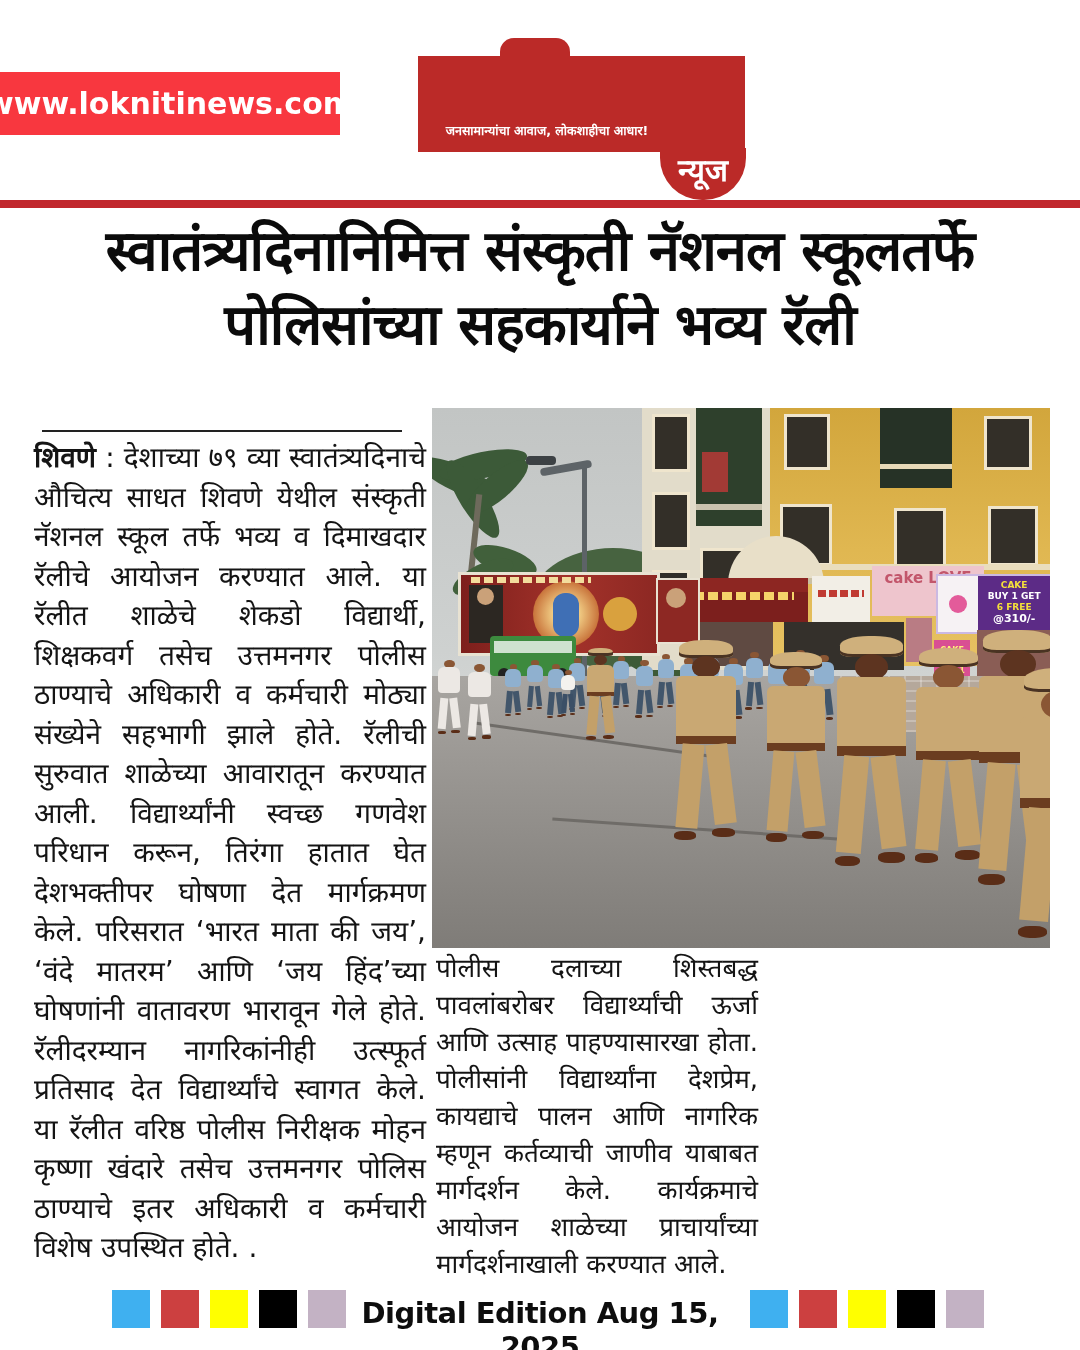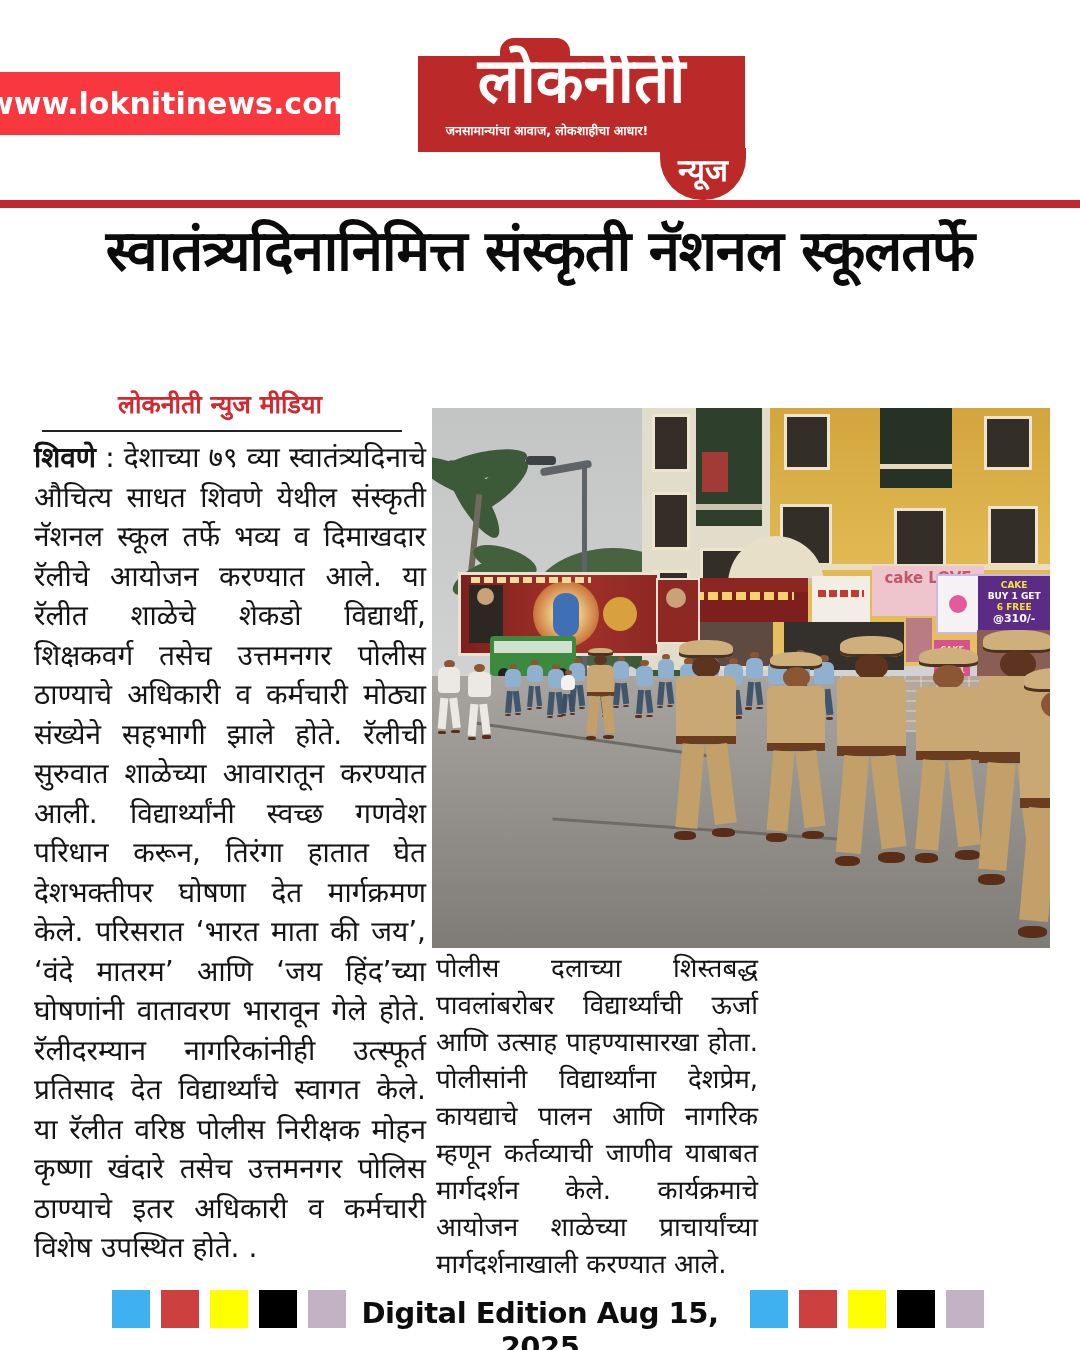--- a/index.html
+++ b/index.html
@@ -44,30 +44,29 @@
 
 <div class="page">
 
   <div class="bar bar-left">
     <span>www.loknitinews.com</span>
   </div>
   <div class="logo">
     <div class="bump"></div>
     <div class="main"></div>
     <div class="tab"></div>
-    <div class="title">लोकनीती</div>
     <div class="tagline">जनसामान्यांचा आवाज, लोकशाहीचा आधार!</div>
     <div class="sub">न्यूज</div>
   </div>
   <div class="red-rule"></div>
 
   <div class="headline">
     <div>स्वातंत्र्यदिनानिमित्त संस्कृती नॅशनल स्कूलतर्फे</div>
+    <div>पोलिसांच्या सहकार्याने भव्य रॅली</div>
   </div>
-  <div class="byline">लोकनीती न्युज मीडिया</div>
   <div class="byline-rule"></div>
 
   <div class="col col-1"><b>शिवणे</b><span> : देशाच्या ७९ व्या स्वातंत्र्यदिनाचे औचित्य साधत शिवणे येथील संस्कृती नॅशनल स्कूल तर्फे भव्य व दिमाखदार रॅलीचे आयोजन करण्यात आले. या रॅलीत शाळेचे शेकडो विद्यार्थी, शिक्षकवर्ग तसेच उत्तमनगर पोलीस ठाण्याचे अधिकारी व कर्मचारी मोठ्या संख्येने सहभागी झाले होते. रॅलीची सुरुवात शाळेच्या आवारातून करण्यात आली. विद्यार्थ्यांनी स्वच्छ गणवेश परिधान करून, तिरंगा हातात घेत देशभक्तीपर घोषणा देत मार्गक्रमण केले. परिसरात ‘भारत माता की जय’, ‘वंदे मातरम’ आणि ‘जय हिंद’च्या घोषणांनी वातावरण भारावून गेले होते. रॅलीदरम्यान नागरिकांनीही उत्स्फूर्त प्रतिसाद देत विद्यार्थ्यांचे स्वागत केले. या रॅलीत वरिष्ठ पोलीस निरीक्षक मोहन कृष्णा खंदारे तसेच उत्तमनगर पोलिस ठाण्याचे इतर अधिकारी व कर्मचारी विशेष उपस्थित होते. .</span></div>
   <div class="col col-2"><span>पोलीस दलाच्या शिस्तबद्ध पावलांबरोबर विद्यार्थ्यांची ऊर्जा आणि उत्साह पाहण्यासारखा होता. पोलीसांनी विद्यार्थ्यांना देशप्रेम, कायद्याचे पालन आणि नागरिक म्हणून कर्तव्याची जाणीव याबाबत मार्गदर्शन केले. कार्यक्रमाचे आयोजन शाळेच्या प्राचार्यांच्या मार्गदर्शनाखाली करण्यात आले.</span></div>
 
   <div class="photo">
 
     <div class="frond" style="left:-18px;top:58px;transform:rotate(24deg);"></div>
     <div class="frond" style="left:6px;top:44px;transform:rotate(-12deg);"></div>
     <div class="frond" style="left:-4px;top:78px;transform:rotate(58deg);"></div>

